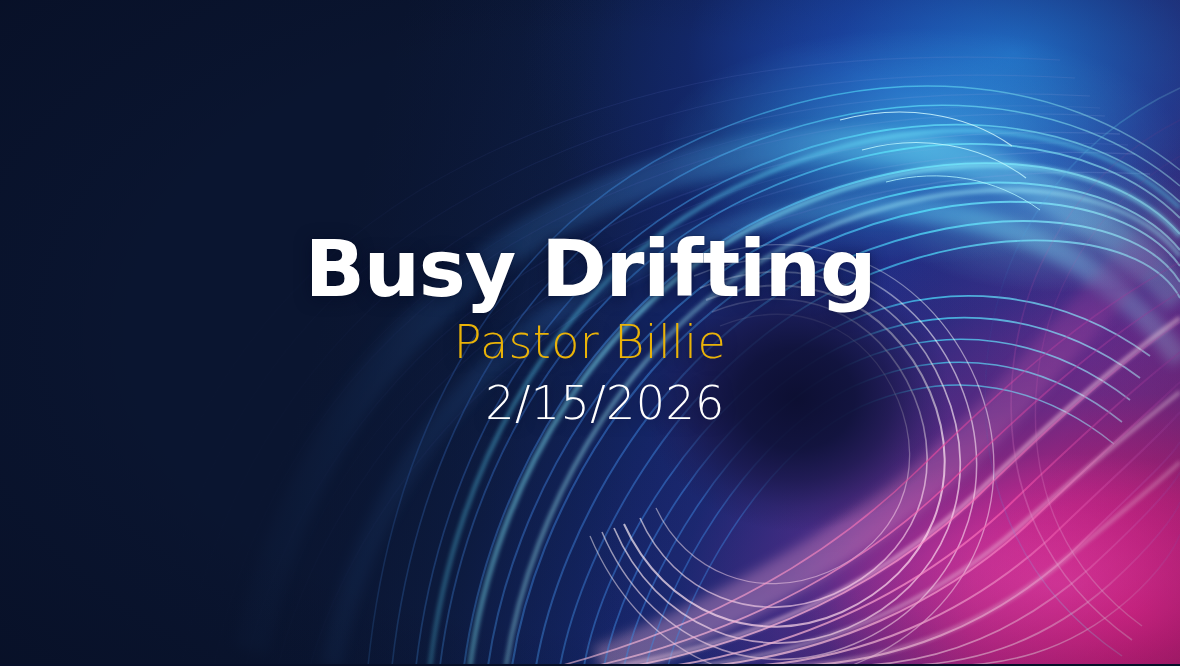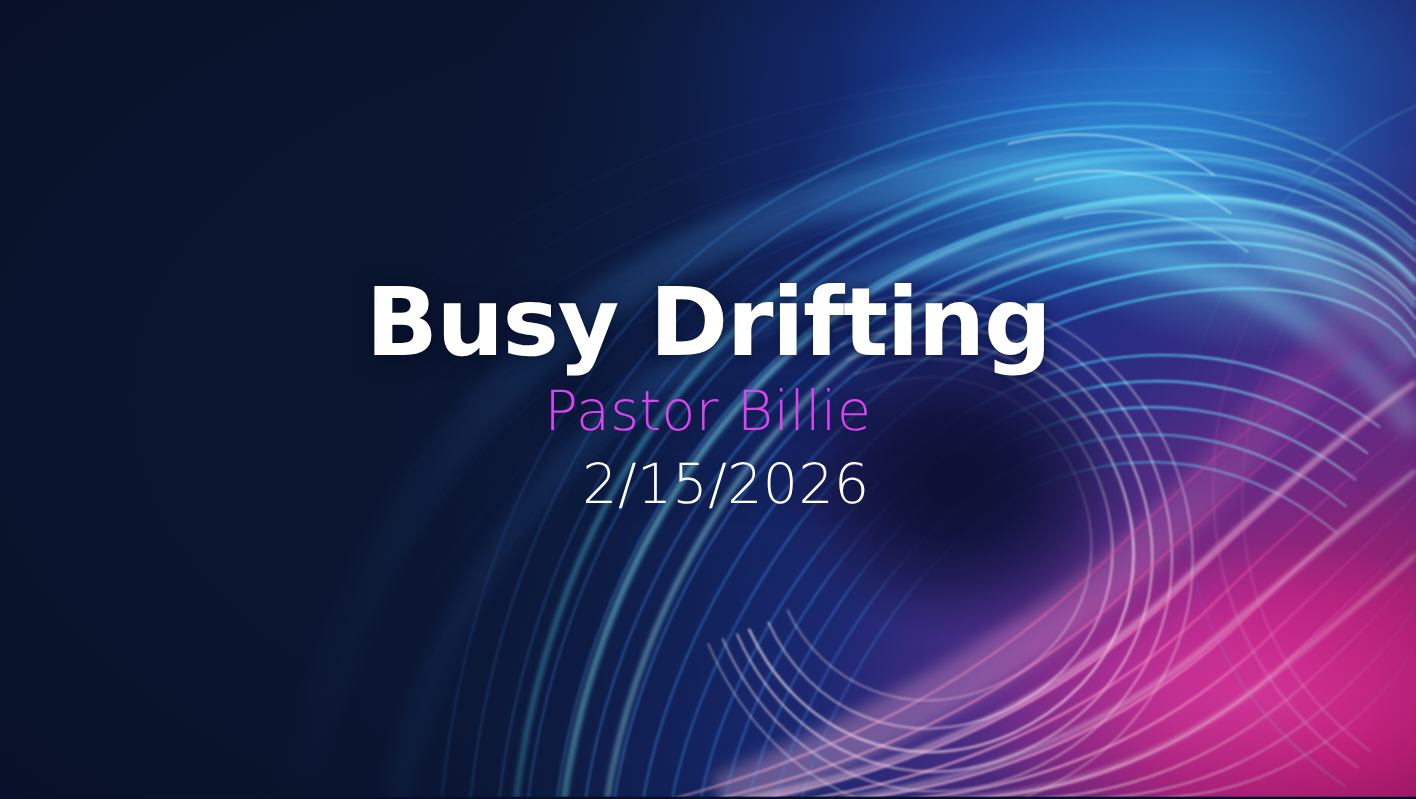--- a/index.html
+++ b/index.html
@@ -89,21 +89,21 @@
     color:#ffffff;
     font-family:"DejaVu Sans","Liberation Sans",sans-serif;
     text-shadow:0 2px 16px rgba(4,10,34,0.55), 0 0 2px rgba(6,12,40,0.45);
   }
   #slide-presenter{
     margin:10px 0 0 0;
     font-size:46px;
     line-height:1.06;
     font-weight:300;
     letter-spacing:0.4px;
-    color:#d946ef;
+    color:#eab308;
     font-family:"DejaVu Sans","Liberation Sans",sans-serif;
     text-shadow:0 2px 14px rgba(4,10,34,0.50);
   }
   #slide-date{
     margin:12px 0 0 0;
     font-size:46px;
     line-height:1.06;
     font-weight:300;
     letter-spacing:0.4px;
     color:#ffffff;

